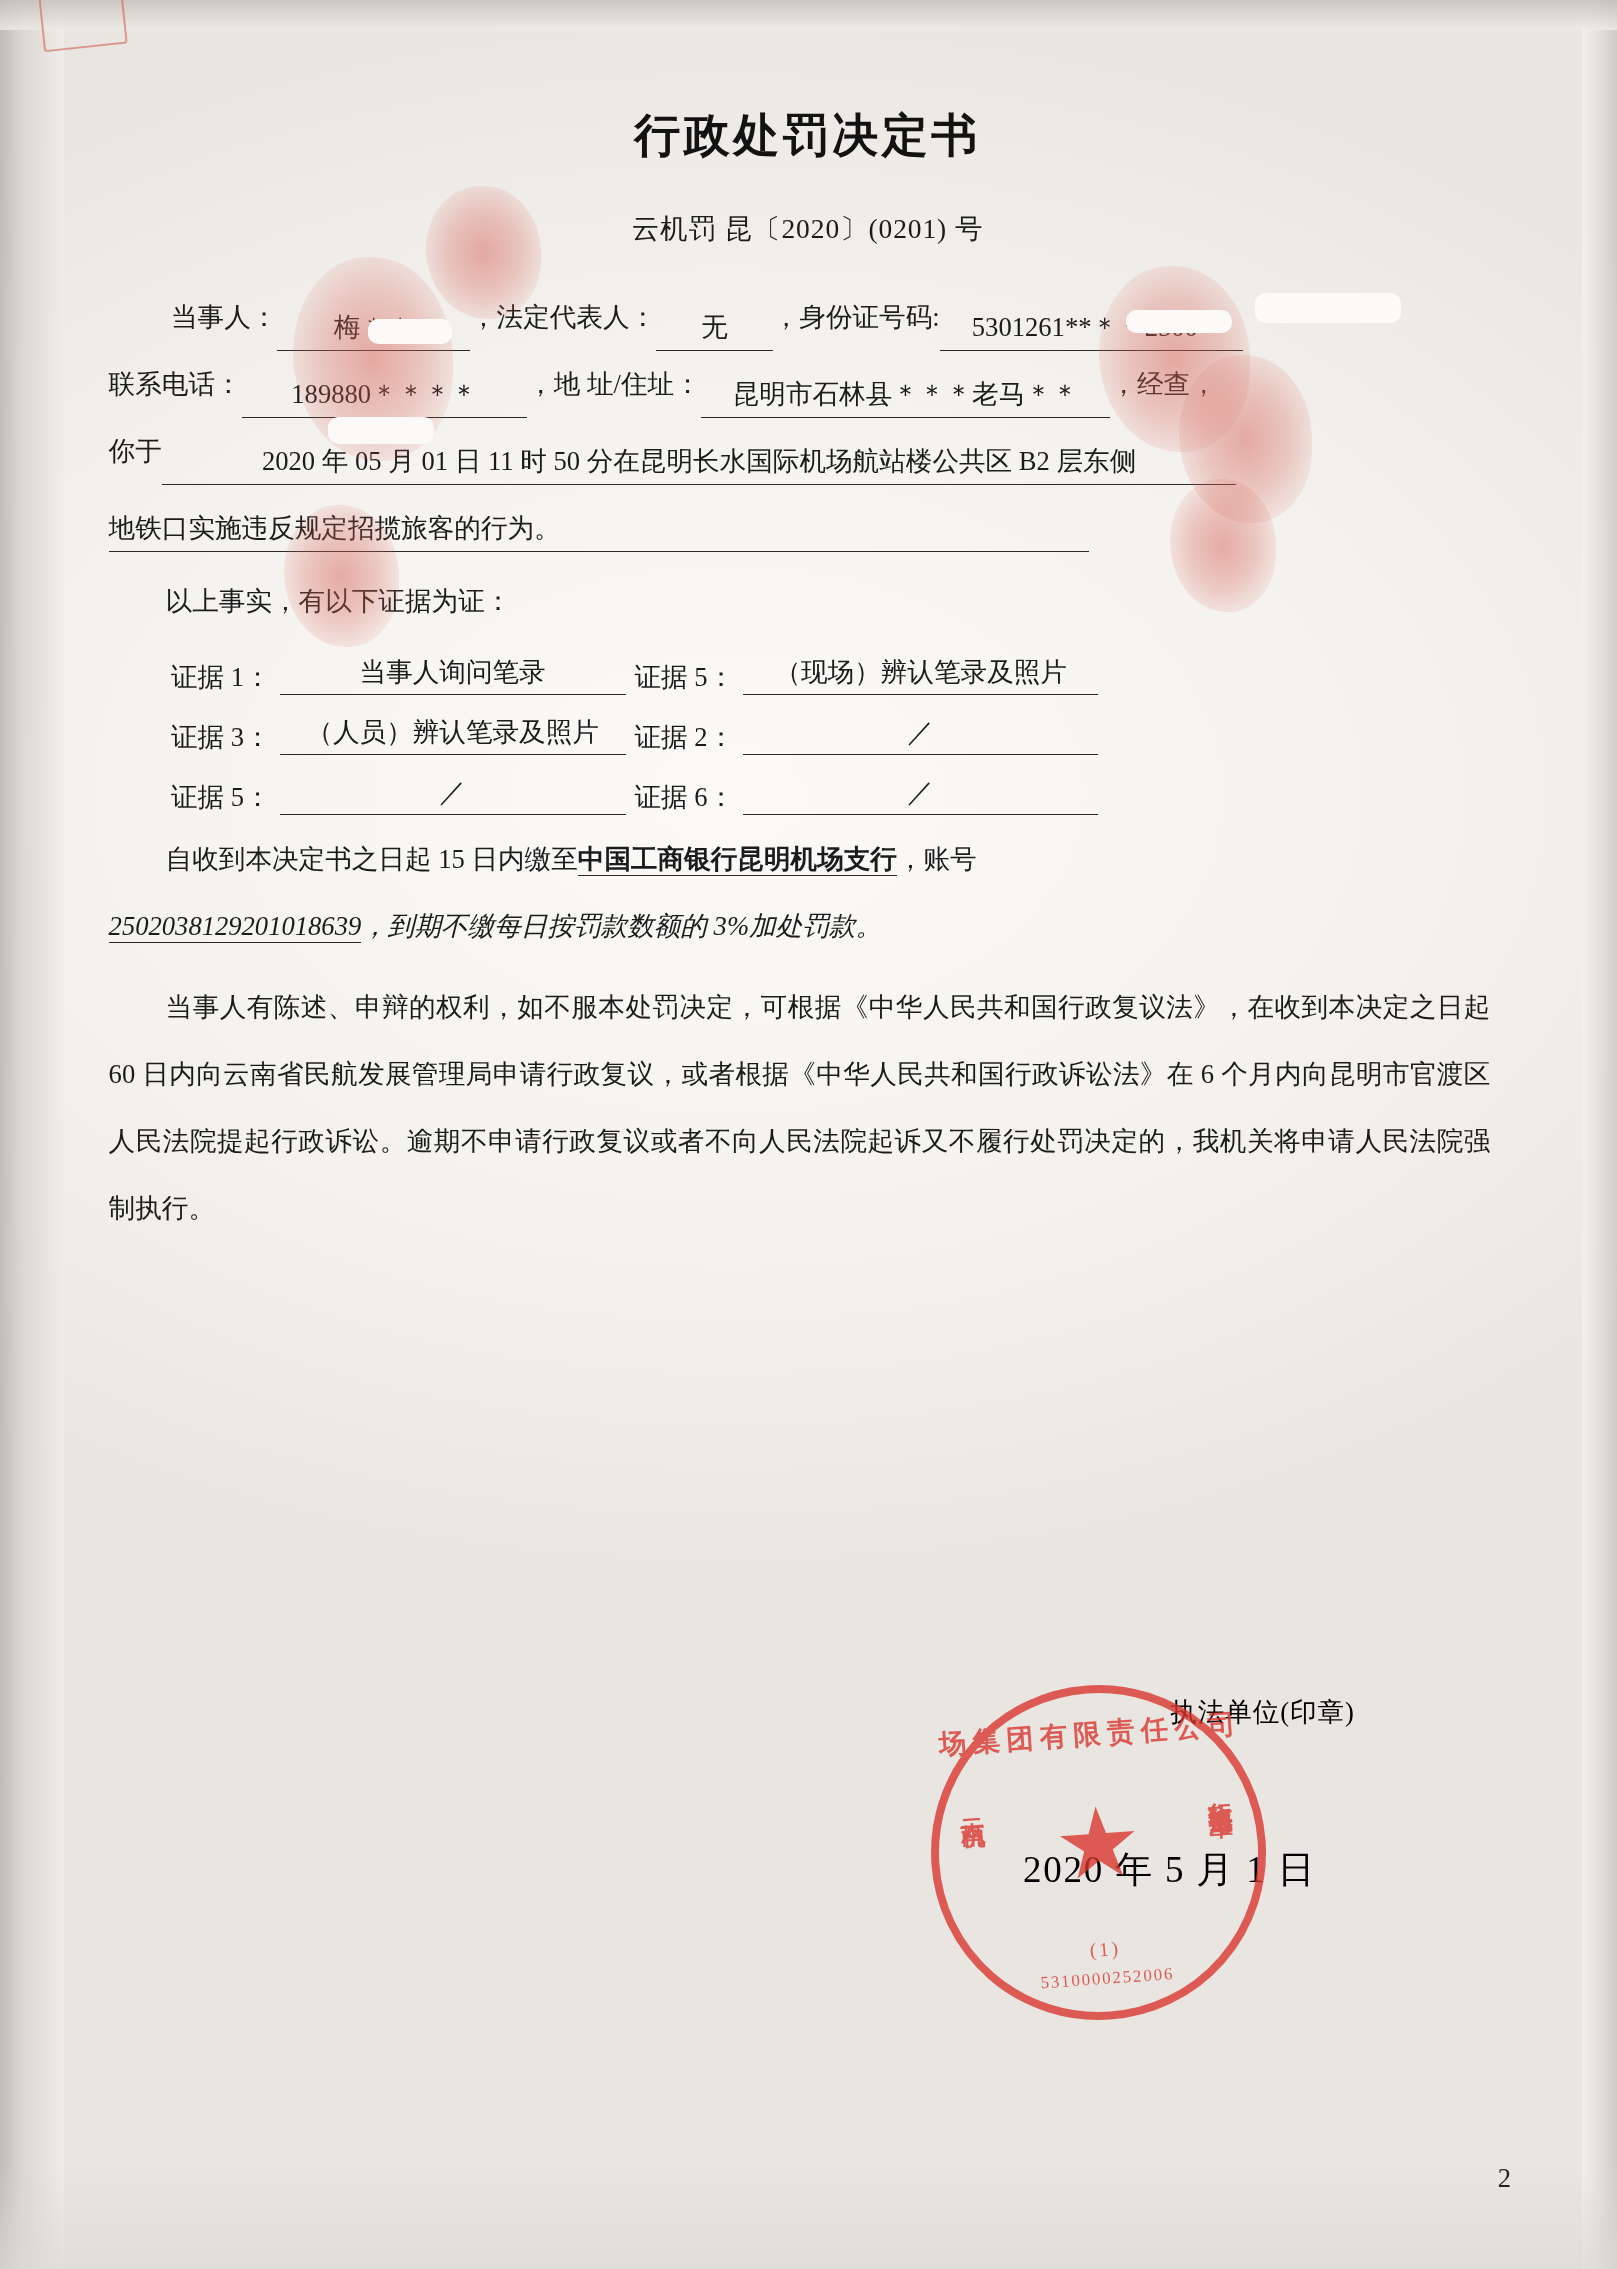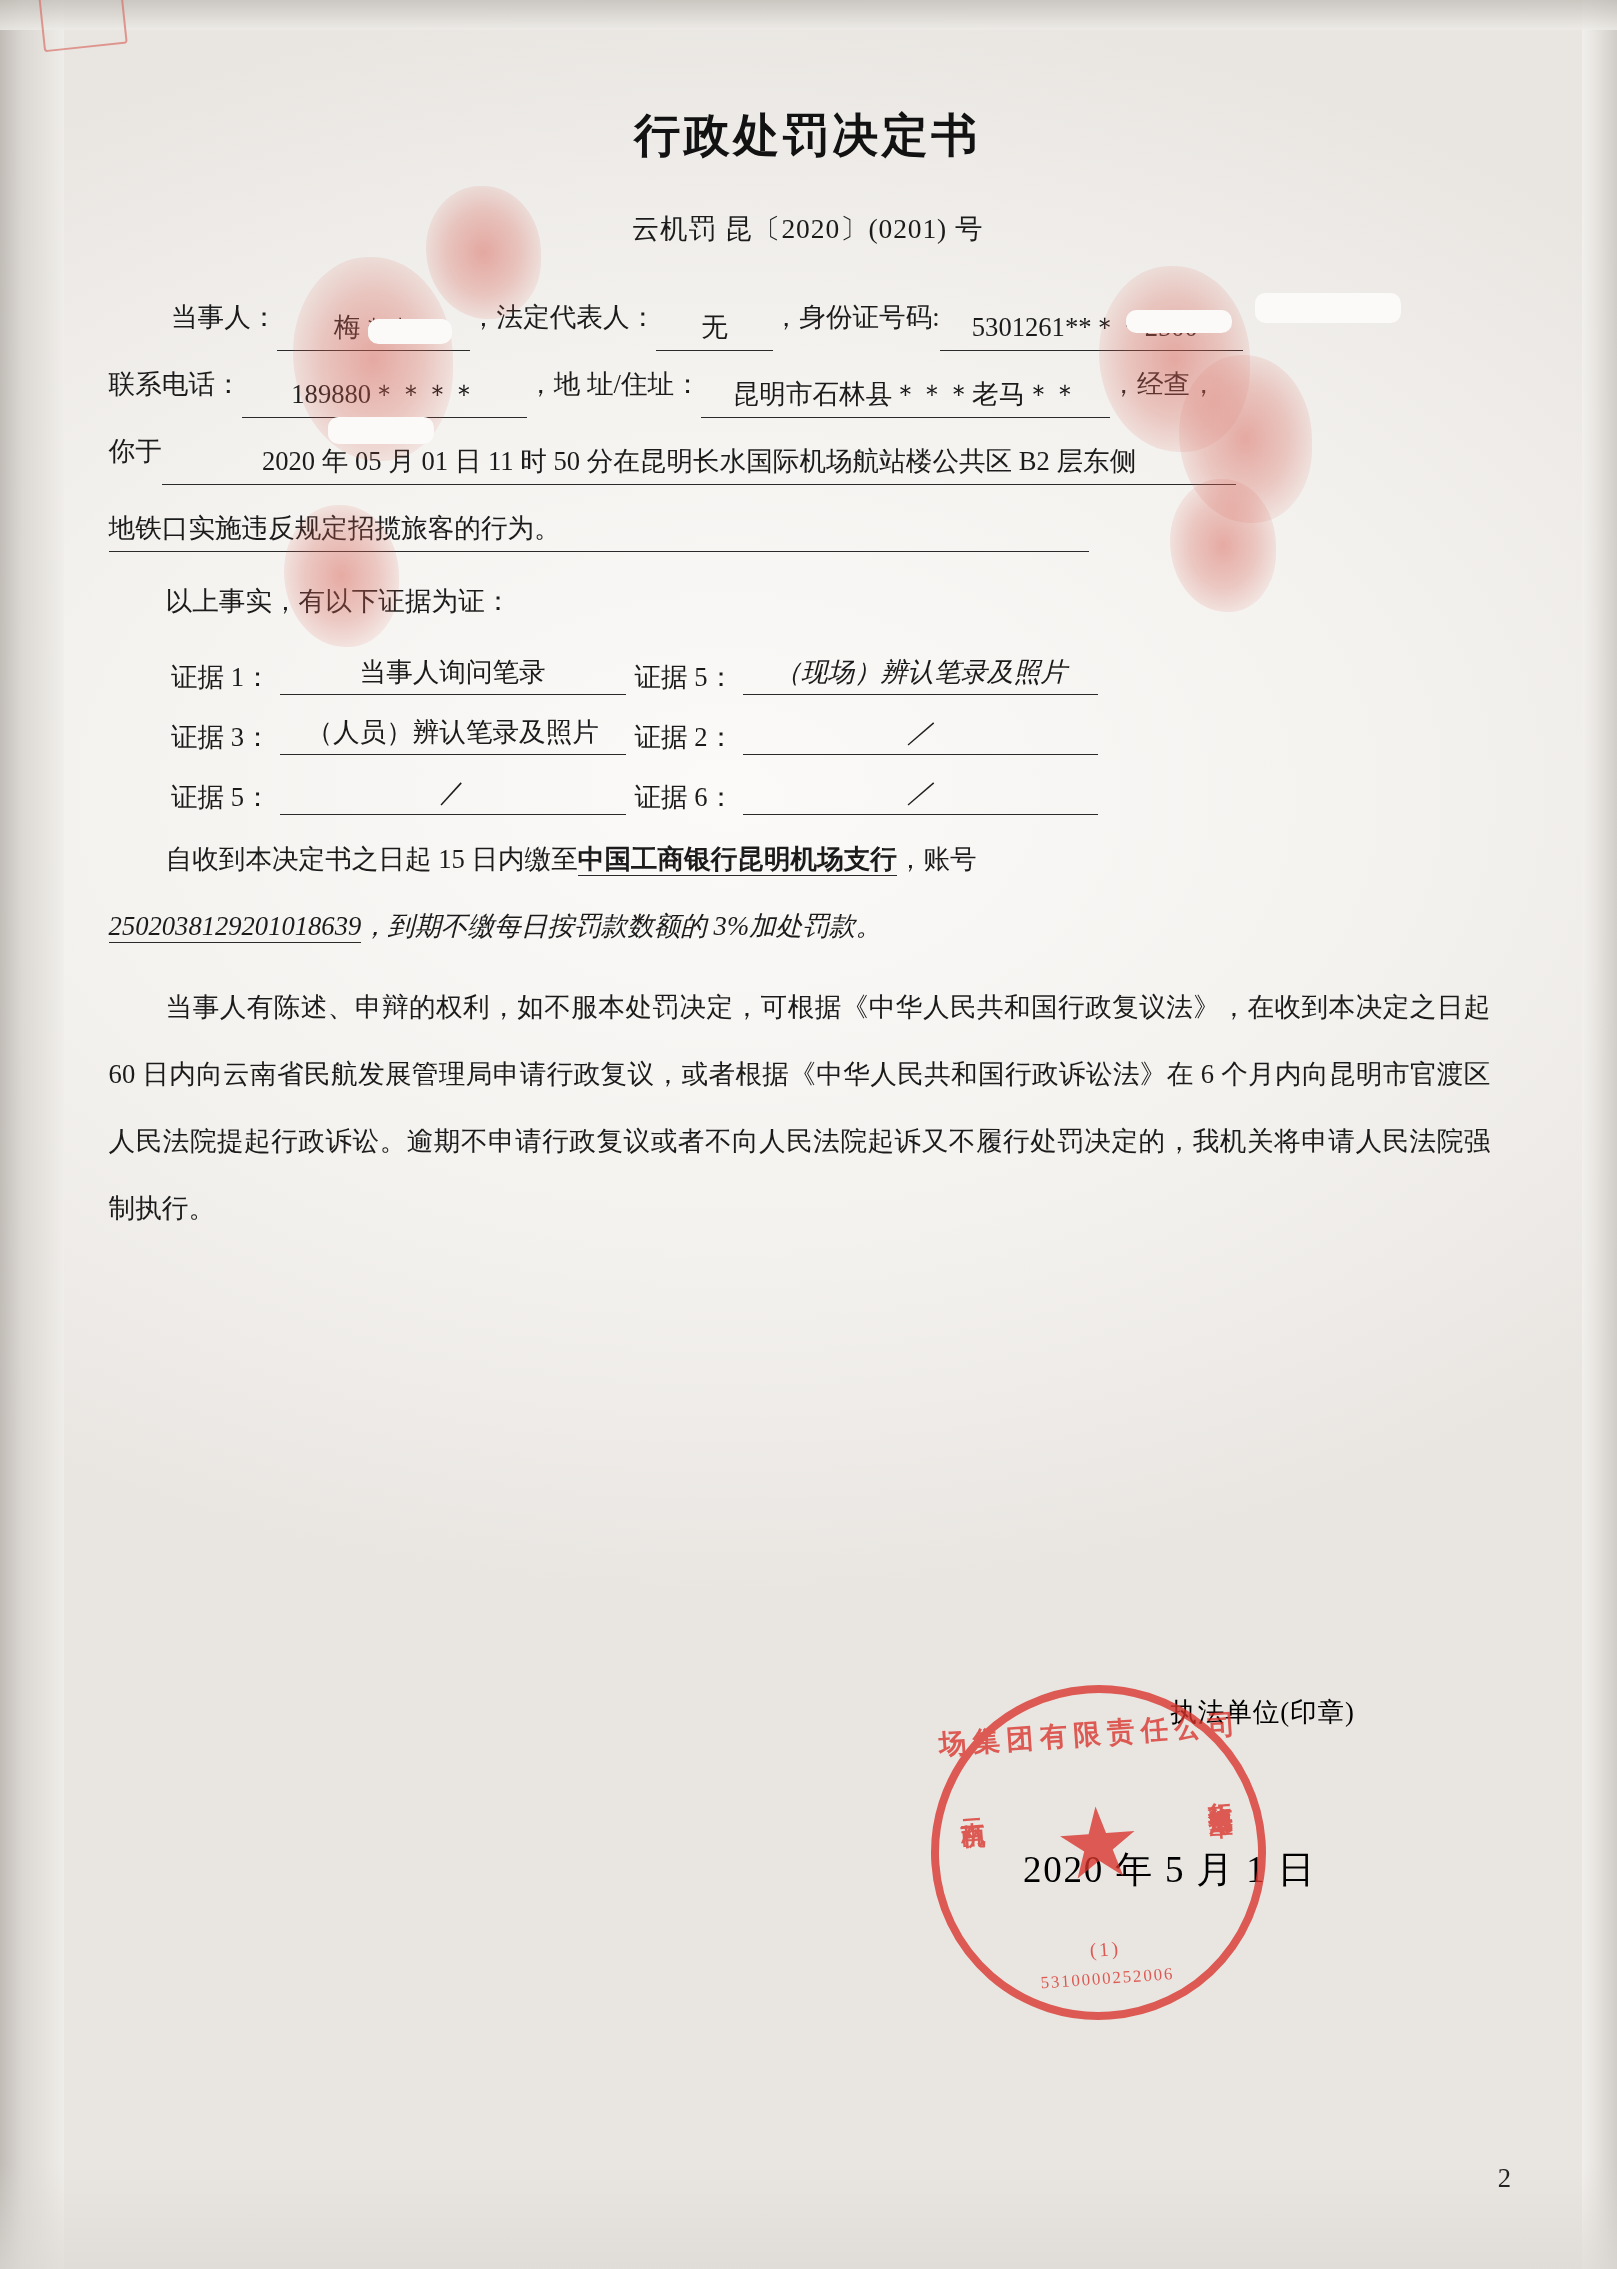--- a/index.html
+++ b/index.html
@@ -116,21 +116,21 @@
   }
   .evidence-row .lbl { white-space: nowrap; }
   .evidence-row .val {
     border-bottom: 1.8px solid #2a2a2a;
     text-align: center;
     height: 43px;
     line-height: 43px;
     margin: 0 8.9px;
   }
   .val.w1 { width: 346px; }
-  .val.w2 { width: 355px; font-style: italic; }
+  .val.w2 { width: 355px; }
 
   .sig-area {
     position: absolute;
     right: 106px;
     top: 1694px;
     width: 497px;
     text-align: center;
     font-size: 26.6px;
   }
   .sig-label { margin-bottom: 115px; letter-spacing: 0.9px; }

